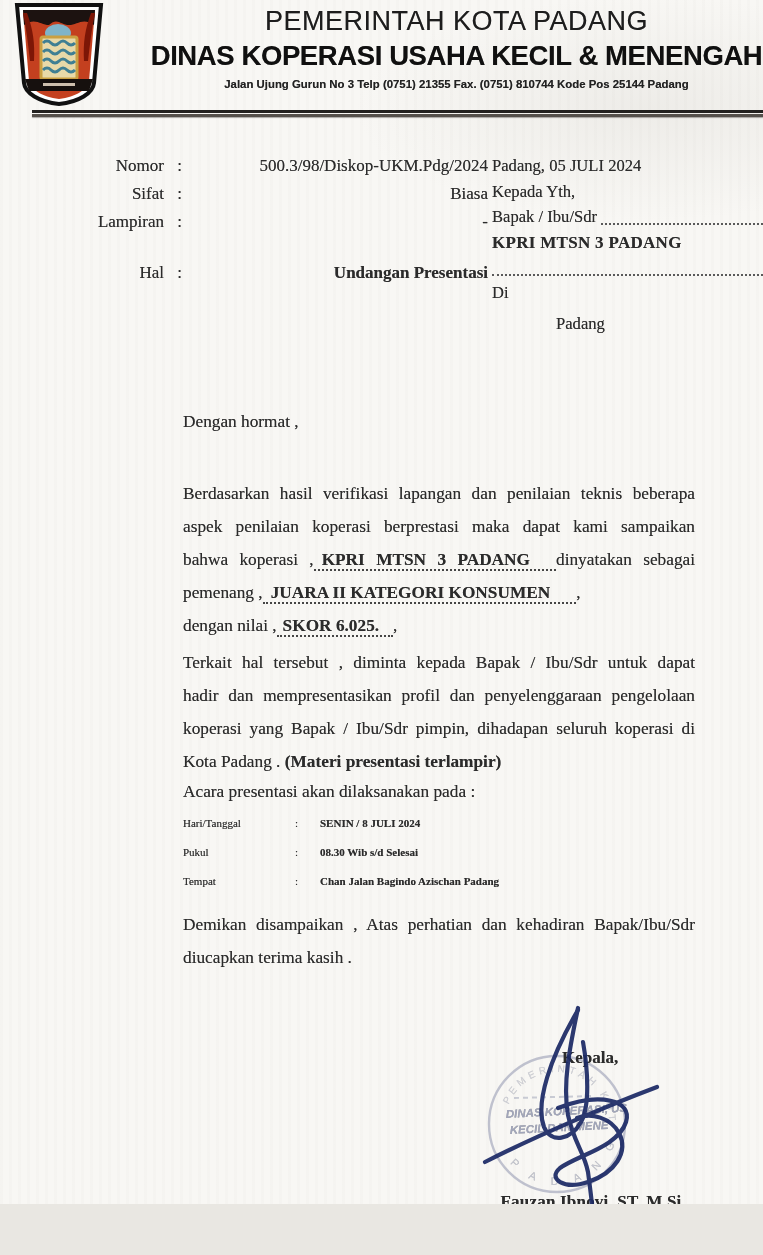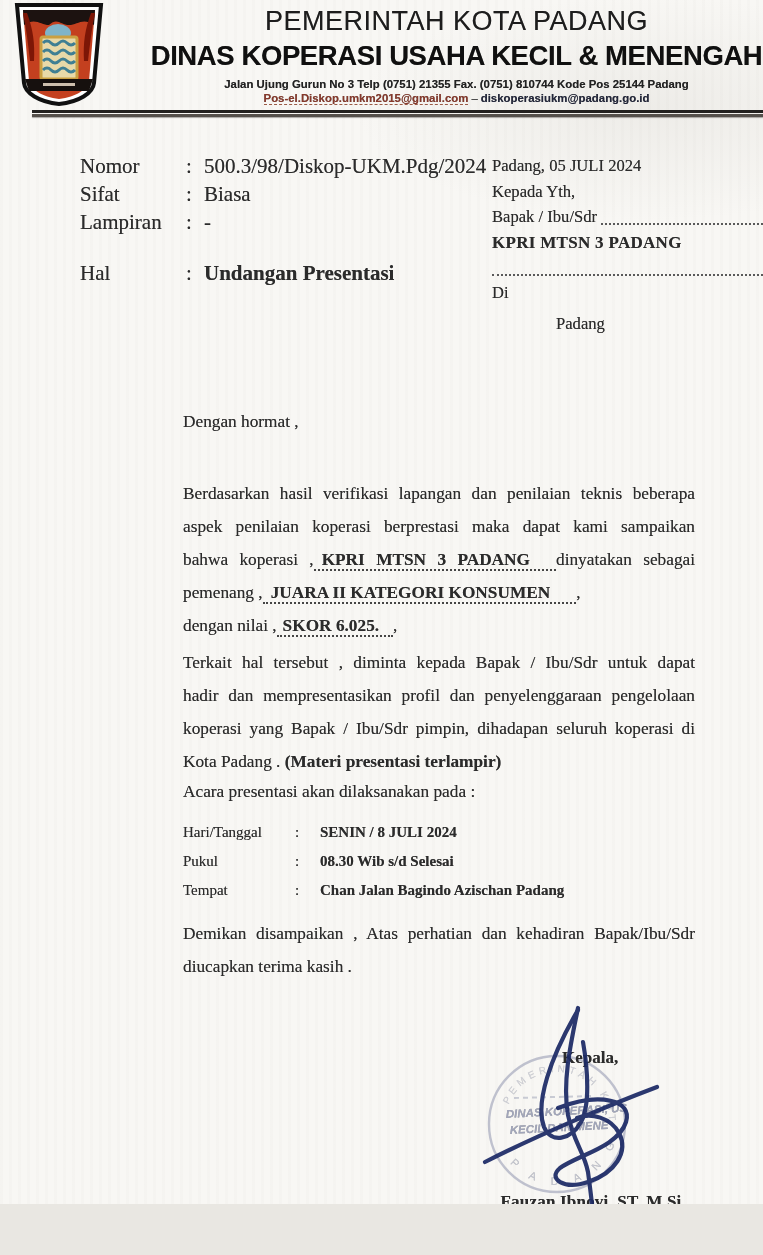--- a/index.html
+++ b/index.html
@@ -25,21 +25,21 @@
   .addr{font-size:11.4px;font-weight:700;color:#222;margin-top:6px;white-space:nowrap;}
   .emailline{font-size:11.4px;margin-top:2px;white-space:nowrap;}
   .email-link{color:#87382a;border-bottom:1px dashed #9a5a46;font-weight:600;}
   .email-sep{color:#333;padding:0 3px;}
   .email-2{font-weight:700;color:#22263a;}
   .rule{position:absolute;left:32px;right:0;top:110px;height:7px;}
   .rule .r1{height:3px;background:#23211f;}
   .rule .r2{height:3px;background:#55504b;margin-top:1px;box-shadow:0 1px 1px rgba(60,55,50,.4);}
 
   
-  .meta{position:absolute;left:80px;top:152px;width:430px;font-size:21px;line-height:28px;}
+  .meta{position:absolute;left:58px;top:152px;width:430px;font-size:17px;line-height:28px;text-align:right;}
   .mrow{display:grid;grid-template-columns:106px 18px auto;}
   .mrow.hal{margin-top:23px;}
   .mval.b{font-weight:700;}
 
   
   .recipient{position:absolute;left:492px;top:153px;width:271px;font-size:16.6px;line-height:26px;}
   .rec-sal{display:flex;align-items:flex-end;line-height:22px;margin-top:1px;}
   .rec-sal .txt{white-space:nowrap;}
   .dotfill{flex:1;border-bottom:2.6px dotted #5a5a5a;margin:0 0 3px 4px;min-width:10px;}
   .rec-name{font-weight:700;font-size:17px;letter-spacing:.3px;margin-top:2px;white-space:nowrap;}
@@ -48,21 +48,21 @@
 
   
   .body{position:absolute;left:183px;top:405px;width:512px;font-size:17.3px;line-height:33px;}
   .bline{min-height:33px;}
   .jline{text-align:justify;text-align-last:justify;}
   .fill{font-weight:700;border-bottom:2.4px dotted #454545;padding:0 26px 0 8px;white-space:nowrap;}
   .fill.short{padding:0 14px 0 6px;}
   .greeting{margin-bottom:39px;}
   .p2{margin-top:4px;}
   .agenda{margin-top:-3px;}
-  .sched{margin-top:10px;font-size:15px;line-height:29px;}
+  .sched{margin-top:1px;font-size:11px;line-height:29px;}
   .srow{display:grid;grid-template-columns:112px 25px auto;}
   .sval{font-weight:700;}
   .sval.j{text-align:justify;text-align-last:justify;}
   .closing{margin-top:12px;}
 
   
   .sig-title{position:absolute;left:562px;top:1048px;font-size:17px;font-weight:600;z-index:3;}
   .stamp{position:absolute;left:462px;top:1032px;width:190px;height:190px;z-index:1;}
   .sig-svg{position:absolute;left:450px;top:1000px;width:260px;height:255px;z-index:4;pointer-events:none;}
   .sig-block{position:absolute;left:438px;top:1192px;width:306px;text-align:center;z-index:2;}
@@ -88,23 +88,20 @@
       <path d="M30,49 q4,-4 8,0 q4,4 8,0 q4,-4 8,0 q4,4 8,0" fill="none" stroke="#3f7f93" stroke-width="3"></path>
       <path d="M30,58 q4,-4 8,0 q4,4 8,0 q4,-4 8,0 q4,4 8,0" fill="none" stroke="#3f7f93" stroke-width="3"></path>
       <path d="M30,67 q4,-4 8,0 q4,4 8,0 q4,-4 8,0 q4,4 8,0" fill="none" stroke="#3f7f93" stroke-width="3"></path>
       <path d="M12,76 L80,76 L76,88 L16,88 Z" fill="#16100e"></path>
       <rect x="30" y="80" width="32" height="3" fill="#cdbfae"></rect>
     </svg>
     <div class="lh-text">
       <div class="gov">PEMERINTAH KOTA PADANG</div>
       <div class="agency">DINAS KOPERASI USAHA KECIL &amp; MENENGAH</div>
       <div class="addr">Jalan Ujung Gurun No 3 Telp (0751) 21355 Fax. (0751) 810744 Kode Pos 25144 Padang</div>
-      <div class="emailline">
-        <span class="email-link">Pos-el.Diskop.umkm2015@gmail.com</span><span class="email-sep">–</span><span class="email-2">diskoperasiukm@padang.go.id</span>
-      </div>
     </div>
   </div>
   <div class="rule">
       <div class="r1"></div>
       <div class="r2"></div>
     </div>
 
   <div class="meta">
     <div class="mrow">
       <span>Nomor</span>

